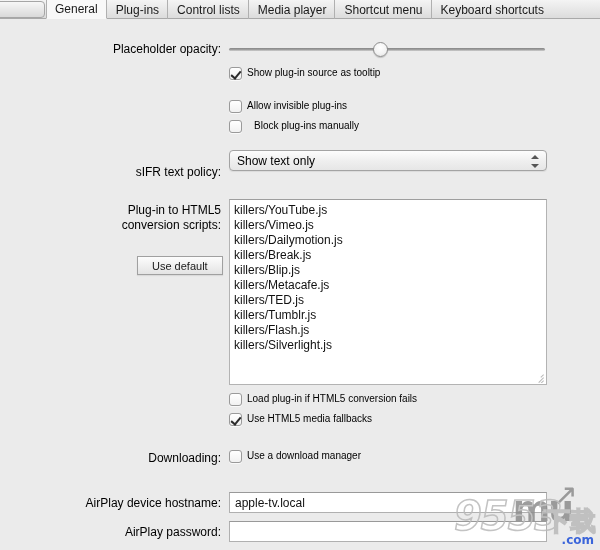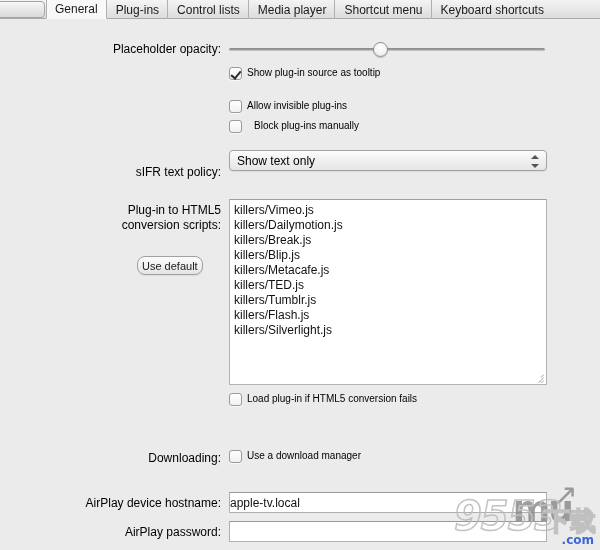--- a/index.html
+++ b/index.html
@@ -211,46 +211,47 @@
   }
   .resize-handle i:nth-child(1) { bottom: 2px; width: 10px; transform: rotate(-45deg); transform-origin: right bottom; }
   .resize-handle i:nth-child(2) { bottom: 5px; width: 7px;  transform: rotate(-45deg); transform-origin: right bottom; }
   .resize-handle i:nth-child(3) { bottom: 8px; width: 4px;  transform: rotate(-45deg); transform-origin: right bottom; }
 
   
   .btn {
     position: absolute;
     left: 137px; top: 237px;
     height: 19px;
-    padding: 0 4px;
+    padding: 0 14px;
     display: flex;
     align-items: center;
     justify-content: center;
     font-size: 11px;
     color: #1a1a1a;
     background: linear-gradient(to bottom, #fdfdfd 0%, #f0f0f0 50%, #e3e3e3 100%);
     border: 1px solid #a0a0a0;
-    border-radius: 8px;
+    border-radius: 0;
     box-sizing: border-box;
     box-shadow: 0 1px 1px rgba(0,0,0,0.07);
     white-space: nowrap;
     cursor: default;
   }
 
   
   .field {
     position: absolute;
     left: 229px;
     width: 318px; height: 21px;
     background: #ffffff;
     border: 1px solid #b0b0b0;
     border-top-color: #999;
     box-sizing: border-box;
     display: flex;
     align-items: center;
+    padding-left: 5px;
     font-size: 12px;
     color: #111;
   }
 
   
   .watermark {
     position: absolute;
     right: 2px; bottom: 0px;
     width: 160px; height: 72px;
     pointer-events: none;
@@ -365,20 +366,21 @@
     </span>
   </div>
 
   <div class="lbl" style="top:184px;">Plug-in to HTML5</div>
   <div class="lbl" style="top:199px;">conversion scripts:</div>
   <div class="btn">
     <span>Use default</span>
   </div>
 
   <div class="listbox" id="scripts-listbox">
+    <div class="line">killers/YouTube.js</div>
       <div class="line">killers/Vimeo.js</div>
       <div class="line">killers/Dailymotion.js</div>
       <div class="line">killers/Break.js</div>
       <div class="line">killers/Blip.js</div>
       <div class="line">killers/Metacafe.js</div>
       <div class="line">killers/TED.js</div>
       <div class="line">killers/Tumblr.js</div>
       <div class="line">killers/Flash.js</div>
       <div class="line">killers/Silverlight.js</div>
       <div class="resize-handle">
@@ -386,20 +388,24 @@
         <i></i>
         <i></i>
     </div>
   </div>
 
   <div class="cbrow" style="left:229px; top:373px;">
     <span class="cbox"></span>
     <span class="cblabel">Load plug-in if HTML5 conversion fails</span>
   </div>
 
+  <div class="cbrow" style="left:229px; top:393px;">
+    <span class="cbox checked"></span>
+    <span class="cblabel">Use HTML5 media fallbacks</span>
+  </div>
 
   <div class="lbl" style="top:432px;">Downloading:</div>
   <div class="cbrow" style="left:229px; top:430px;">
     <span class="cbox"></span>
     <span class="cblabel">Use a download manager</span>
   </div>
 
   <div class="lbl" style="top:477px;">AirPlay device hostname:</div>
   <div class="field" style="top:473px;">
     <span>apple-tv.local</span>

